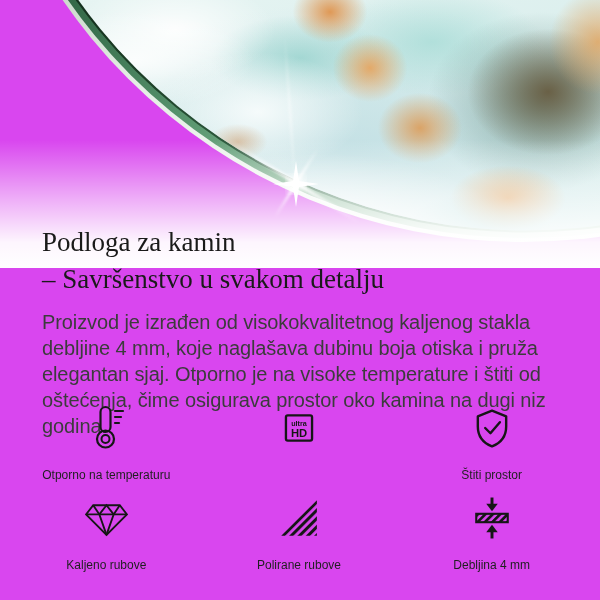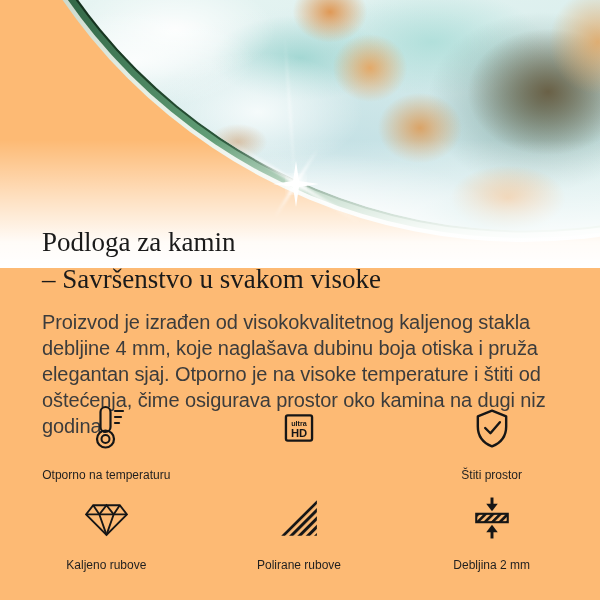--- a/index.html
+++ b/index.html
@@ -1,17 +1,17 @@
 <!DOCTYPE html>
 <html><head>
 <meta charset="utf-8">
 <style>
   html,body{margin:0;padding:0;background:#ffffff;}
   .page{
-    position:relative;width:600px;height:600px;overflow:hidden;background:#fdba74;
+    position:relative;width:600px;height:600px;overflow:hidden;background:#d946ef;
     font-family:"Liberation Sans", sans-serif;
   }
   
   .hero{position:absolute;top:0;left:0;width:600px;height:268px;overflow:hidden;}
   .layer{position:absolute;top:0;left:0;width:100%;height:100%;}
   .rim-light{
     clip-path:circle(559px at 523px -317px);
     background:linear-gradient(135deg,#c4d2c4 0%,#e4eee4 25%,#f3f8f3 55%,#fbfdfb 78%);
     filter:drop-shadow(-7px 9px 14px rgba(105,105,105,.5)) drop-shadow(-4px 22px 30px rgba(135,135,135,.32));
   }
@@ -94,21 +94,21 @@
             <feGaussianBlur stdDeviation="5"></feGaussianBlur>
           </filter>
         </defs>
       <circle cx="25" cy="25" r="9" fill="#ffffff" opacity="0.85" filter="url(#glow)"></circle>
       <path d="M25 2 L28 22 L48 25 L28 28 L25 48 L22 28 L2 25 L22 22 Z" fill="#ffffff"></path>
     </svg>
   </div>
 
   <h1 class="title" style="margin:0;">
     <div>Podloga za kamin</div>
-    <div>– Savršenstvo u svakom visoke</div>
+    <div>– Savršenstvo u svakom detalju</div>
   </h1>
 
   <p class="desc" style="margin:0;">Proizvod je izrađen od visokokvalitetnog kaljenog stakla debljine 4 mm, koje naglašava dubinu boja otiska i pruža elegantan sjaj. Otporno je na visoke temperature i štiti od oštećenja, čime osigurava prostor oko kamina na dugi niz godina.</p>
 
   <div class="features">
 
     <div class="feature">
       <div class="ficon">
         <svg width="40" height="48" viewBox="0 0 40 48" fill="none" stroke="#161616" stroke-width="2.2" stroke-linecap="round">
           <rect x="14.5" y="3" width="10" height="25" rx="5"></rect>
@@ -177,17 +177,17 @@
               <rect width="2.6" height="5" fill="#161616"></rect>
             </pattern>
           </defs>
           <rect x="5" y="16" width="30" height="8" fill="url(#hatchB)" stroke="#161616" stroke-width="2"></rect>
           <rect x="18.6" y="0.5" width="2.8" height="6.5" fill="#161616"></rect>
           <polygon points="14.5,6.5 25.5,6.5 20,13.5" fill="#161616"></polygon>
           <rect x="18.6" y="33" width="2.8" height="6.5" fill="#161616"></rect>
           <polygon points="14.5,33.5 25.5,33.5 20,26.5" fill="#161616"></polygon>
         </svg>
       </div>
-      <div class="flabel">Debljina 2 mm</div>
+      <div class="flabel">Debljina 4 mm</div>
     </div>
 
   </div>
 </div>
 
 </body></html>

